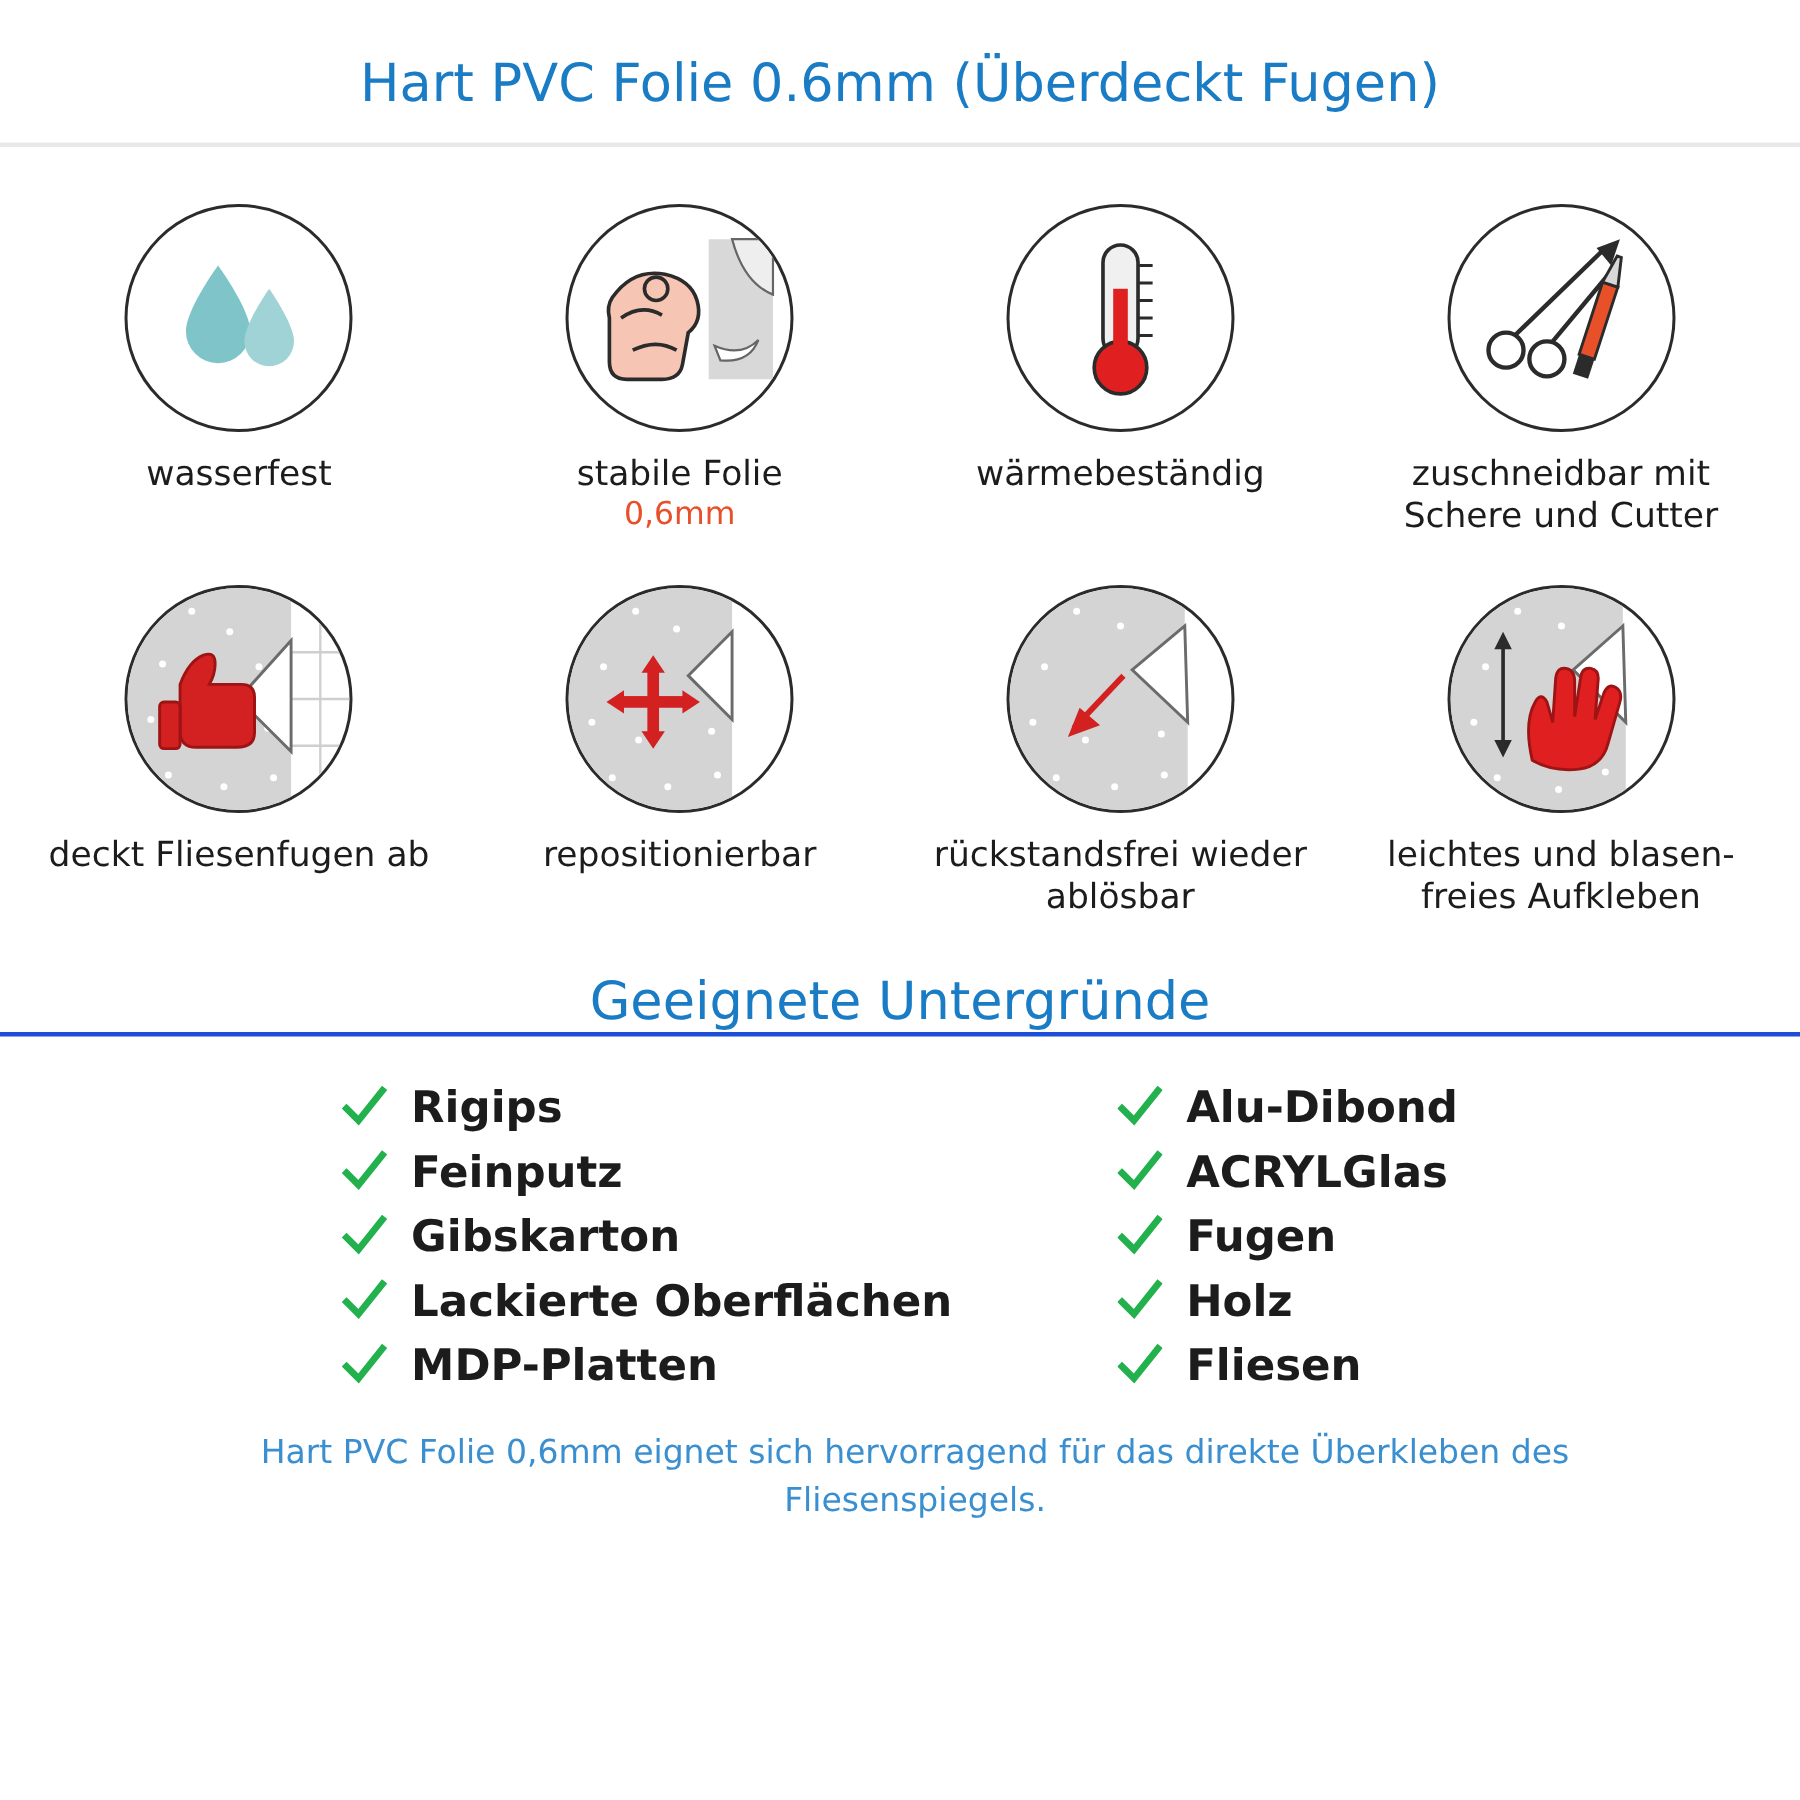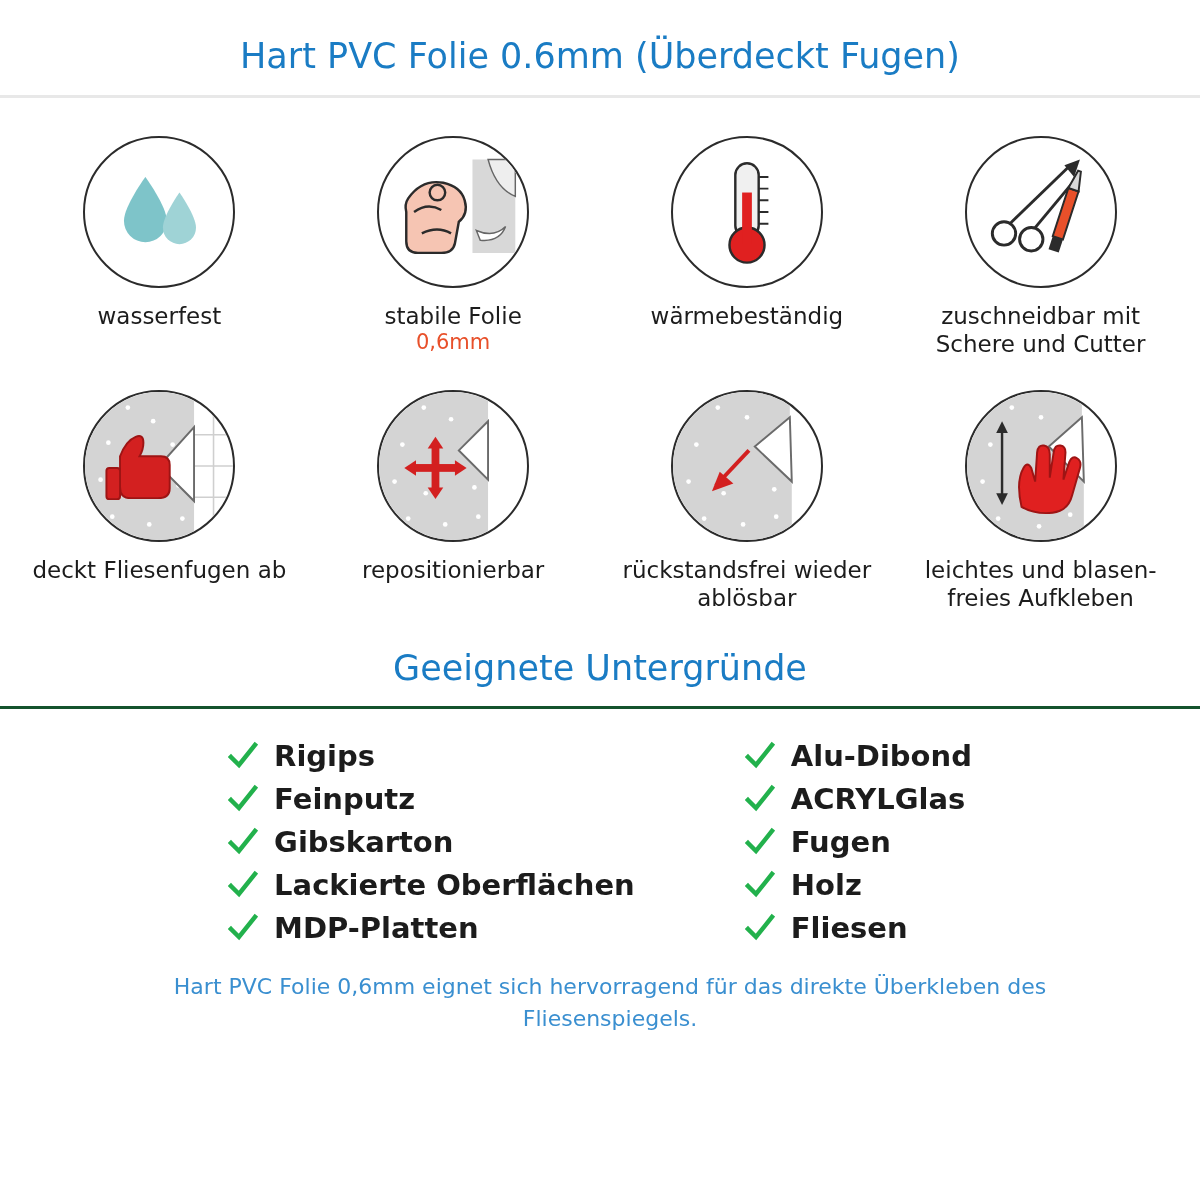--- a/index.html
+++ b/index.html
@@ -72,22 +72,21 @@
     color: #e8502a;
     text-align: left;
     line-height: 1.2;
   }
   .row-2 { margin-top: 32px; }
 
   
   .section-title-wrap {
     margin-top: 36px;
     text-align: center;
-    padding-bottom: 18px;
-    border-bottom: 3px solid #14532d;
+    border-bottom: 3px solid #1d4ed8;
   }
   .section-title {
     font-size: 35px;
     color: #1a7cc4;
   }
 
   
   .lists {
     display: flex;
     padding: 30px 0 0 0;

